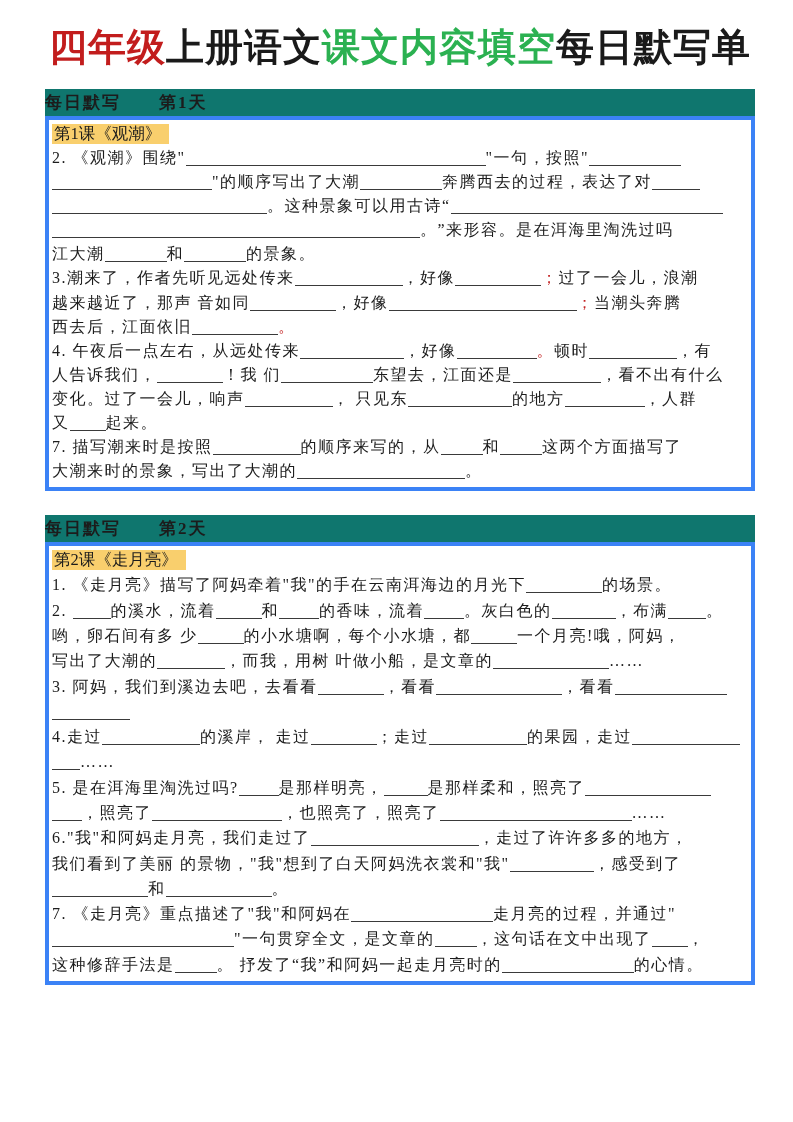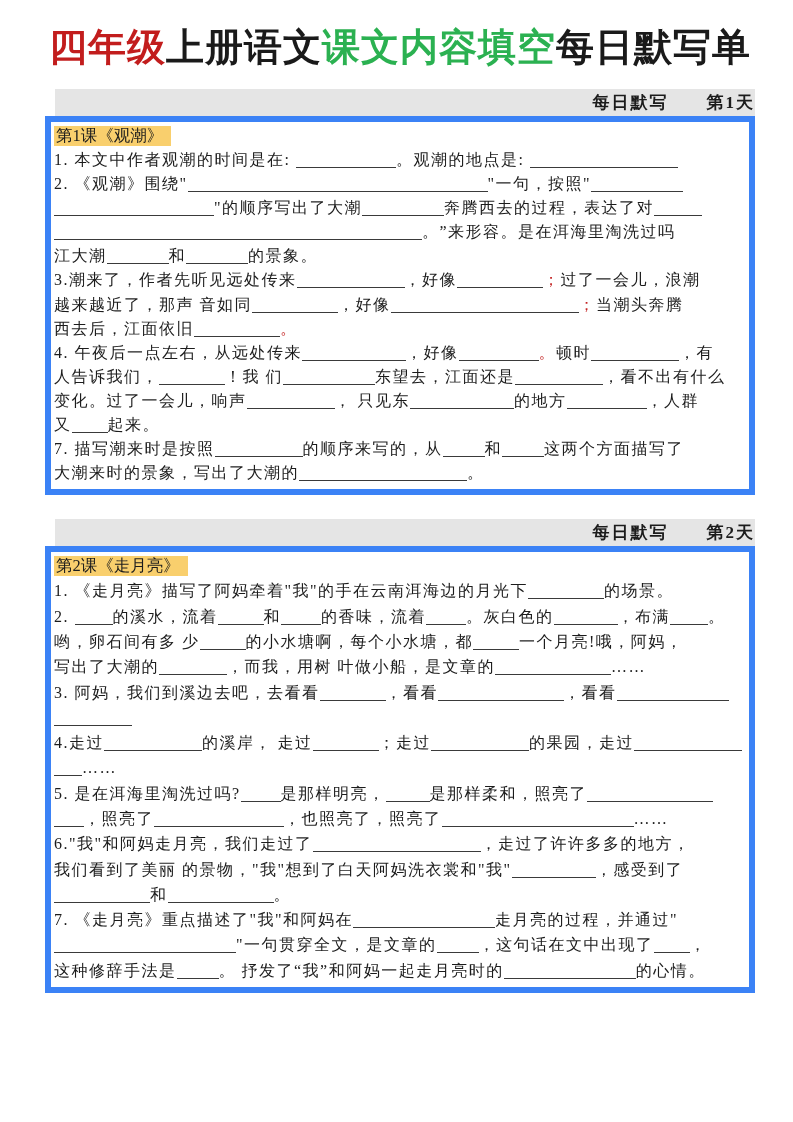--- a/index.html
+++ b/index.html
@@ -11,24 +11,24 @@
   .page{padding:16px 38px 0 45px;width:710px;}
   .title{
     margin:6px 0 16px 0;
     font-size:38px;font-weight:bold;text-align:center;
     letter-spacing:1px;white-space:nowrap;
     font-family:"Liberation Sans",sans-serif;
   }
   section{display:block;}
   section + section{margin-top:24px;}
   .bar{
-    background:#e5e5e5;height:27px;line-height:27px;
-    text-align:right;font-size:17px;font-weight:bold;letter-spacing:2px;margin-left:10px;
+    background:#0f766e;height:27px;line-height:27px;
+    text-align:left;font-size:17px;font-weight:bold;letter-spacing:2px;
   }
-  .box{border:6px solid #3b82f6;padding:2px 3px 4px 3px;}
+  .box{border:4px solid #3b82f6;padding:2px 3px 4px 3px;}
   .label-row{line-height:24px;}
   .lesson-label{
     background:#f9cf6d;padding:0 8px 1px 2px;font-size:16.5px;
   }
   .line{white-space:nowrap;overflow:hidden;font-size:16px;letter-spacing:1.5px;}
   .box-1 .line{line-height:24.1px;}
   .box-2 .line{line-height:25.3px;}
   .blank{
     display:inline-block;height:14px;
     border-bottom:1.4px solid #3a3a3a;
@@ -42,23 +42,23 @@
 
   <h1 class="title"><span class="seg" style="color: rgb(194, 29, 29);">四年级</span><span class="seg" style="color: rgb(26, 26, 26);">上册语文</span><span class="seg" style="color: rgb(43, 177, 81);">课文内容填空</span><span class="seg" style="color: rgb(26, 26, 26);">每日默写单</span></h1>
 
   <section>
     <div class="bar">每日默写　　第1天</div>
     <div class="box box-1">
       <div class="label-row">
         <span class="lesson-label">第1课《观潮》</span>
       </div>
       <div>
-          <div class="line"><span class="seg">1. 本文中作者观潮的时间是在: </span><span class="blank" style="width: 100px;"></span><span class="seg">。观潮的地点是: </span><span class="blank" style="width: 148px;"></span></div>
           <div class="line"><span class="seg">2. 《观潮》围绕"</span><span class="blank" style="width: 300px;"></span><span class="seg">"一句，按照"</span><span class="blank" style="width: 92px;"></span></div>
           <div class="line"><span class="blank" style="width: 160px;"></span><span class="seg">"的顺序写出了大潮</span><span class="blank" style="width: 82px;"></span><span class="seg">奔腾西去的过程，表达了对</span><span class="blank" style="width: 48px;"></span></div>
+          <div class="line"><span class="blank" style="width: 215px;"></span><span class="seg">。这种景象可以用古诗“</span><span class="blank" style="width: 272px;"></span></div>
           <div class="line"><span class="blank" style="width: 368px;"></span><span class="seg">。”来形容。是在洱海里淘洗过吗</span></div>
           <div class="line"><span class="seg">江大潮</span><span class="blank" style="width: 62px;"></span><span class="seg">和</span><span class="blank" style="width: 62px;"></span><span class="seg">的景象。</span></div>
           <div class="line"><span class="seg">3.潮来了，作者先听见远处传来</span><span class="blank" style="width: 108px;"></span><span class="seg">，好像</span><span class="blank" style="width: 86px;"></span><span class="seg" style="color: rgb(196, 37, 37);">；</span><span class="seg">过了一会儿，浪潮</span></div>
           <div class="line"><span class="seg">越来越近了，那声 音如同</span><span class="blank" style="width: 86px;"></span><span class="seg">，好像</span><span class="blank" style="width: 188px;"></span><span class="seg" style="color: rgb(196, 37, 37);">；</span><span class="seg">当潮头奔腾</span></div>
           <div class="line"><span class="seg">西去后，江面依旧</span><span class="blank" style="width: 86px;"></span><span class="seg" style="color: rgb(196, 37, 37);">。</span></div>
           <div class="line"><span class="seg">4. 午夜后一点左右，从远处传来</span><span class="blank" style="width: 104px;"></span><span class="seg">，好像</span><span class="blank" style="width: 80px;"></span><span class="seg" style="color: rgb(196, 37, 37);">。</span><span class="seg">顿时</span><span class="blank" style="width: 88px;"></span><span class="seg">，有</span></div>
           <div class="line"><span class="seg">人告诉我们，</span><span class="blank" style="width: 66px;"></span><span class="seg">！我 们</span><span class="blank" style="width: 92px;"></span><span class="seg">东望去，江面还是</span><span class="blank" style="width: 88px;"></span><span class="seg">，看不出有什么</span></div>
           <div class="line"><span class="seg">变化。过了一会儿，响声</span><span class="blank" style="width: 88px;"></span><span class="seg">， 只见东</span><span class="blank" style="width: 104px;"></span><span class="seg">的地方</span><span class="blank" style="width: 80px;"></span><span class="seg">，人群</span></div>
           <div class="line"><span class="seg">又</span><span class="blank" style="width: 36px;"></span><span class="seg">起来。</span></div>
           <div class="line"><span class="seg">7. 描写潮来时是按照</span><span class="blank" style="width: 88px;"></span><span class="seg">的顺序来写的，从</span><span class="blank" style="width: 42px;"></span><span class="seg">和</span><span class="blank" style="width: 42px;"></span><span class="seg">这两个方面描写了</span></div>

